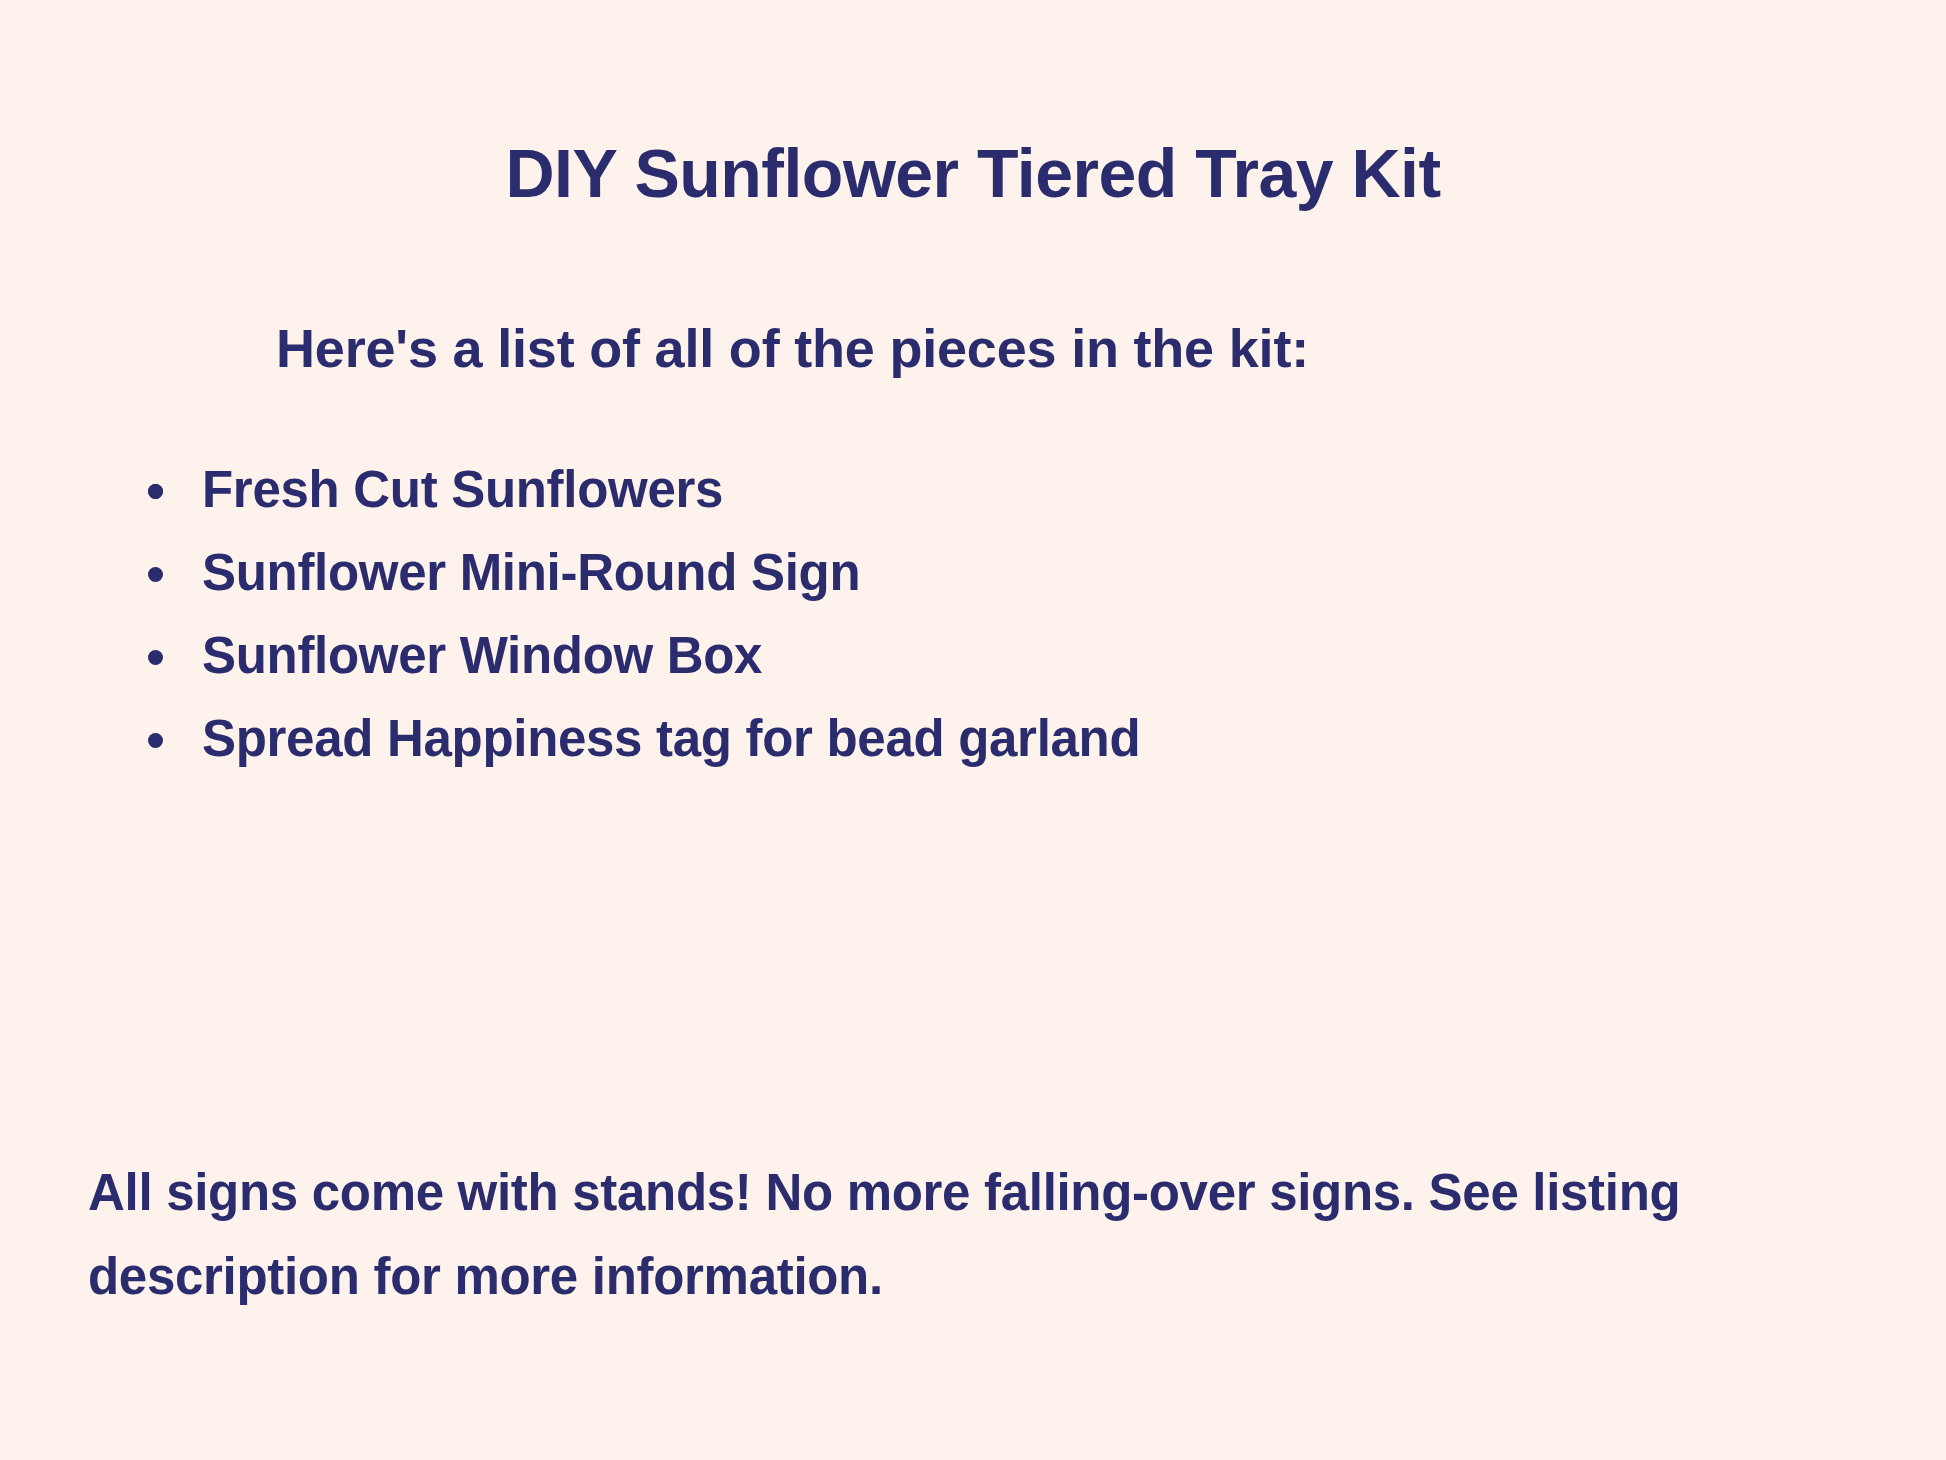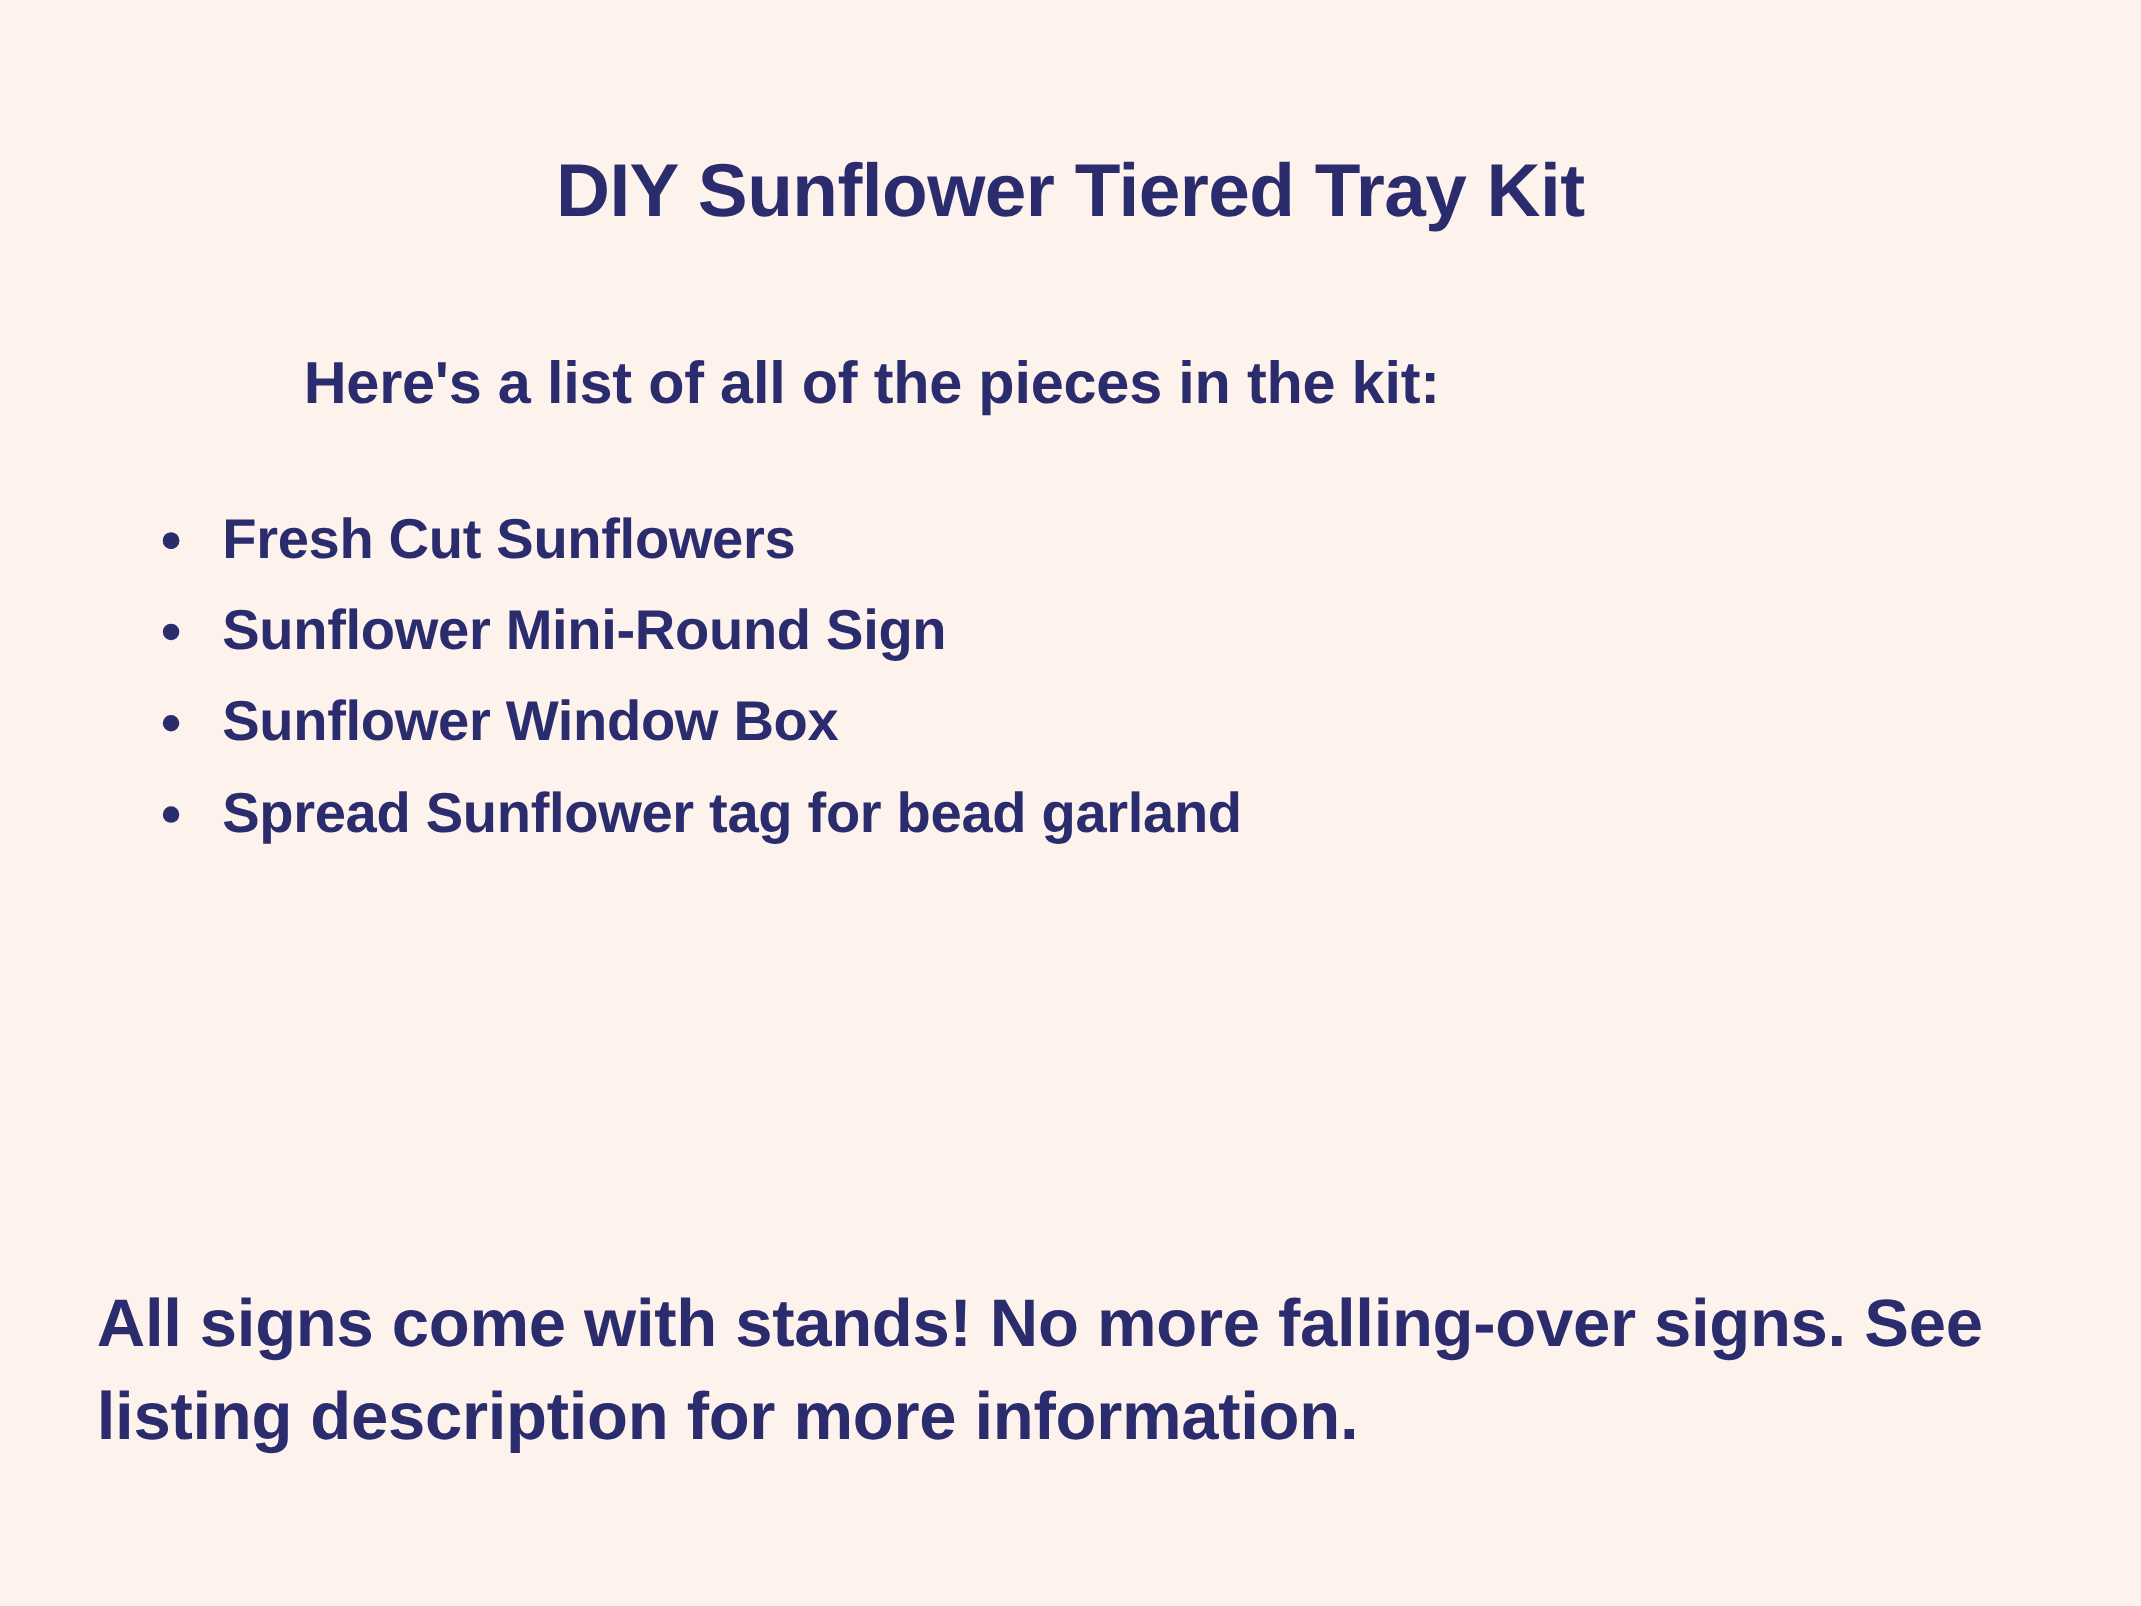--- a/index.html
+++ b/index.html
@@ -67,21 +67,21 @@
     width: 15px;
     height: 15px;
     border-radius: 50%;
     background: #2A2C6E;
   }
   .footnote {
     position: absolute;
     top: 1100px;
     left: 88px;
     width: 1800px;
-    font-size: 61px;
+    font-size: 51px;
     font-weight: 600;
     line-height: 84px;
     letter-spacing: -0.3px;
     text-align: left;
   }
 </style>
 </head>
 <body>
 
 <div class="page">
@@ -101,19 +101,19 @@
     <li>
       <span class="bullet-dot"></span>
       <span>Sunflower Mini-Round Sign</span>
     </li>
     <li>
       <span class="bullet-dot"></span>
       <span>Sunflower Window Box</span>
     </li>
     <li>
       <span class="bullet-dot"></span>
-      <span>Spread Sunflower tag for bead garland</span>
+      <span>Spread Happiness tag for bead garland</span>
     </li>
   </ul>
 
   <p class="footnote">All signs come with stands! No more falling-over signs. See listing description for more information.</p>
 
 </div>
 
 </body></html>

